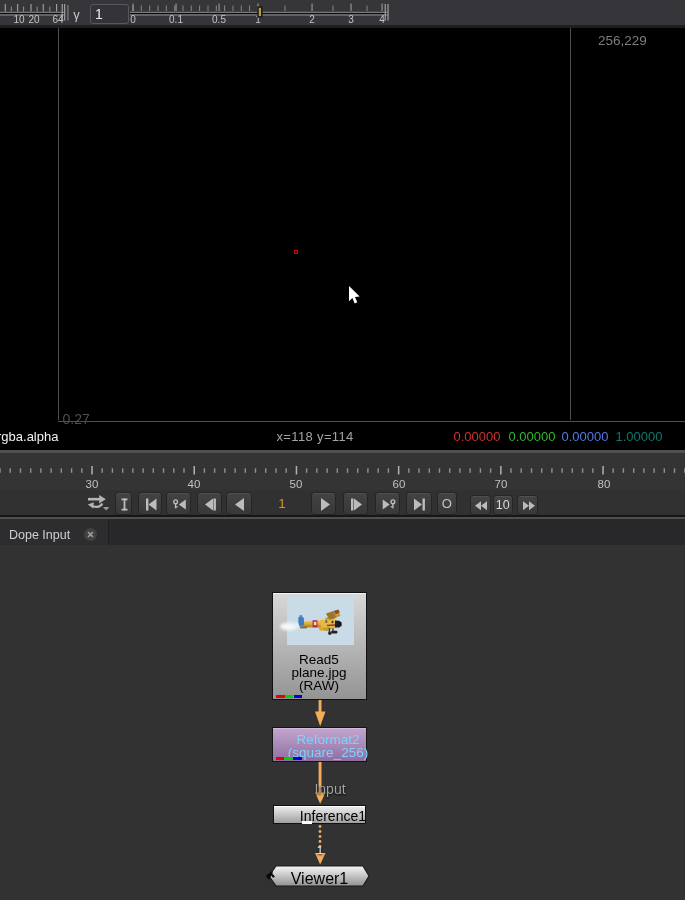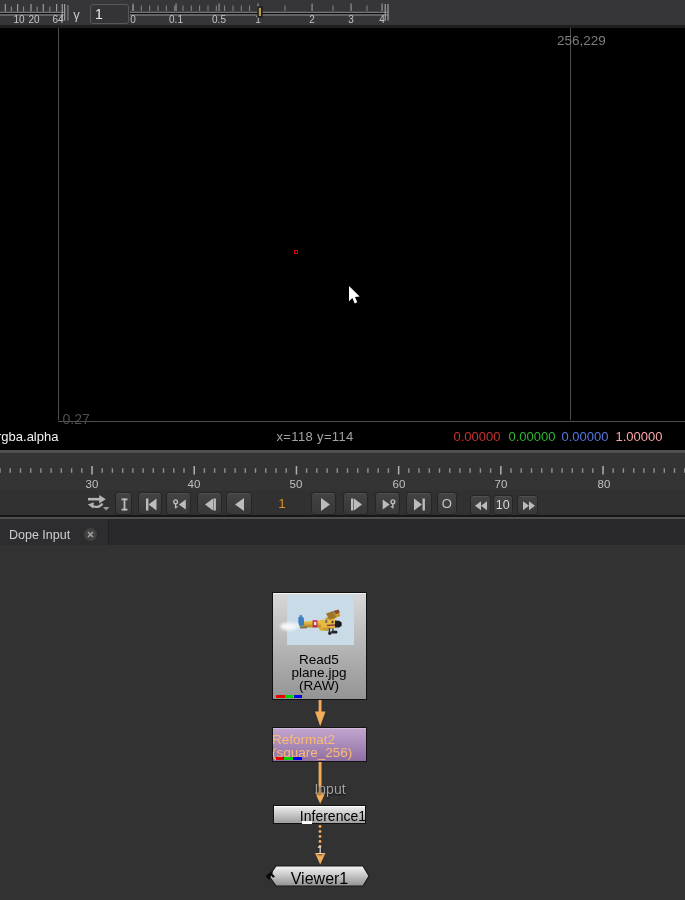--- a/index.html
+++ b/index.html
@@ -69,32 +69,32 @@
 <text x="312" y="22.5" text-anchor="middle" font-size="10" fill="#c4c4c4">2</text>
 <text x="351" y="22.5" text-anchor="middle" font-size="10" fill="#c4c4c4">3</text>
 <text x="382" y="22.5" text-anchor="middle" font-size="10" fill="#c4c4c4">4</text>
 <rect x="258" y="7" width="3.8" height="9.8" fill="#b99b45" stroke="#1c1c1c" stroke-width="1.6"></rect>
   </svg>
 <div style="left:89.5px;top:4px;width:39px;height:19.5px;background:#333338;border:1px solid #58585c;border-radius:3px;color:#ececec;font-size:14px;line-height:18px;padding-left:4.5px">1</div>
 <div style="left:0;top:28px;width:685px;height:421.5px;background:#000"></div>
 <div style="left:58px;top:28px;width:1px;height:392px;background:#4f4f4f"></div>
 <div style="left:570px;top:28px;width:1px;height:392px;background:#4f4f4f"></div>
 <div style="left:58px;top:420.5px;width:627px;height:1px;background:#4f4f4f"></div>
-<div style="left:557px;top:33px;width:80px;height:14px;color:#7d7d7d;font-size:13.5px">256,229</div>
+<div style="left:598px;top:33px;width:80px;height:14px;color:#7d7d7d;font-size:13.5px">256,229</div>
 <div style="left:62.5px;top:410.5px;width:40px;height:12px;color:#4e4e4e;font-size:14px">0.27</div>
 <div style="left:293.5px;top:249.5px;width:4px;height:4px;border:1.2px solid #dd0000"></div>
 <svg style="left:348px;top:286px" width="14" height="20" viewBox="0 0 14 20">
     <path d="M1 0 L1 15.2 L4.4 11.9 L6.7 17.4 L9.3 16.2 L7 10.9 L11.7 10.4 Z" fill="#fff"></path>
   </svg>
 <div style="left:-3px;top:429px;width:120px;height:16px;color:#f2f2f2;font-size:13px">rgba.alpha</div>
 <div style="left:276.5px;top:429px;width:130px;height:16px;color:#a3a3a3;font-size:13px;letter-spacing:0.35px">x=118 y=114</div>
 <div style="left:453.5px;top:429px;width:60px;color:#cc3030;font-size:13px">0.00000</div>
 <div style="left:508.5px;top:429px;width:60px;color:#2fb52f;font-size:13px">0.00000</div>
 <div style="left:561.5px;top:429px;width:60px;color:#5578e0;font-size:13px">0.00000</div>
-<div style="left:615.5px;top:429px;width:60px;color:#fca5a5;font-size:13px">1.00000</div>
+<div style="left:615.5px;top:429px;width:60px;color:#0f766e;font-size:13px">1.00000</div>
 <div style="left:0;top:449.5px;width:685px;height:3.5px;background:#505050"></div>
 <div style="left:0;top:453px;width:685px;height:37px;background:#343434"></div>
 <svg style="left:0;top:453px" width="685" height="37" viewBox="0 0 685 37" font-family="Liberation Sans,sans-serif">
     <rect x="-0.7" y="15.3" width="1.4" height="4.5" fill="#929292"></rect>
 <rect x="9.5" y="15.3" width="1.4" height="4.5" fill="#929292"></rect>
 <rect x="19.8" y="15.3" width="1.4" height="4.5" fill="#929292"></rect>
 <rect x="30.0" y="15.3" width="1.4" height="4.5" fill="#929292"></rect>
 <rect x="40.2" y="15.3" width="1.4" height="4.5" fill="#929292"></rect>
 <rect x="50.4" y="15.3" width="1.4" height="4.5" fill="#929292"></rect>
 <rect x="60.6" y="15.3" width="1.4" height="4.5" fill="#929292"></rect>
@@ -310,21 +310,21 @@
 <rect x="41.6" y="33" width="1.6" height="4.2" fill="#3e3a34"></rect>
 <rect x="45.2" y="33.3" width="1.4" height="3.6" fill="#3e3a34"></rect>
 <rect x="44.2" y="35.8" width="6.2" height="2.7" rx="1" fill="#22222a"></rect>
 <circle cx="42.8" cy="38.2" r="1.7" fill="#26262c"></circle>
 </svg>
 <div style="left:272px;top:653px;width:94px;color:#000;font-size:13.5px;line-height:13.2px;text-align:center">Read5<br>plane.jpg<br>(RAW)</div>
 <div style="left:276px;top:694.5px;width:8.5px;height:3.2px;background:#e80000"></div>
 <div style="left:284.8px;top:694.5px;width:8.5px;height:3.2px;background:#00d400"></div>
 <div style="left:293.6px;top:694.5px;width:8.5px;height:3.2px;background:#0000e8"></div>
 <div style="left:272px;top:727px;width:95px;height:35px;background:linear-gradient(#c3a6cf,#8f6fa3);border:1px solid #151515;box-shadow:inset 0 1px 0 rgba(255,255,255,0.25)"></div>
-<div style="left:272px;top:734px;width:112px;color:#fdba74;font-size:13.5px;line-height:12.8px;">Reformat2<br>(square_256)</div>
+<div style="left:272px;top:734px;width:112px;color:#7dd3fc;font-size:13.5px;line-height:12.8px;text-align:center">Reformat2<br>(square_256)</div>
 <div style="left:275.5px;top:757px;width:8.5px;height:3.2px;background:#e80000"></div>
 <div style="left:284.3px;top:757px;width:8.5px;height:3.2px;background:#00d400"></div>
 <div style="left:293.1px;top:757px;width:8.5px;height:3.2px;background:#0000e8"></div>
 <div style="left:280px;top:781px;width:100px;color:#a3a3a3;font-size:14px;text-align:center;text-shadow:0 1px 2px #000">Input</div>
 <div style="left:272.5px;top:804.5px;width:93.5px;height:19px;background:linear-gradient(#efefef,#9f9f9f);border:1px solid #111;box-shadow:inset 0 1px 0 #fff"></div>
 <div style="left:272.5px;top:807.5px;width:93.5px;color:#000;font-size:14px;text-align:right">Inference1</div>
 <div style="left:302px;top:820.5px;width:9.5px;height:3.5px;background:#fff"></div>
 <div style="left:310px;top:844px;width:20px;color:#f4f4f4;font-size:11.5px;text-align:center;text-shadow:0 1px 2px #000">1</div>
 <svg style="left:266px;top:864px" width="106" height="25" viewBox="0 0 106 25">
 <defs>

